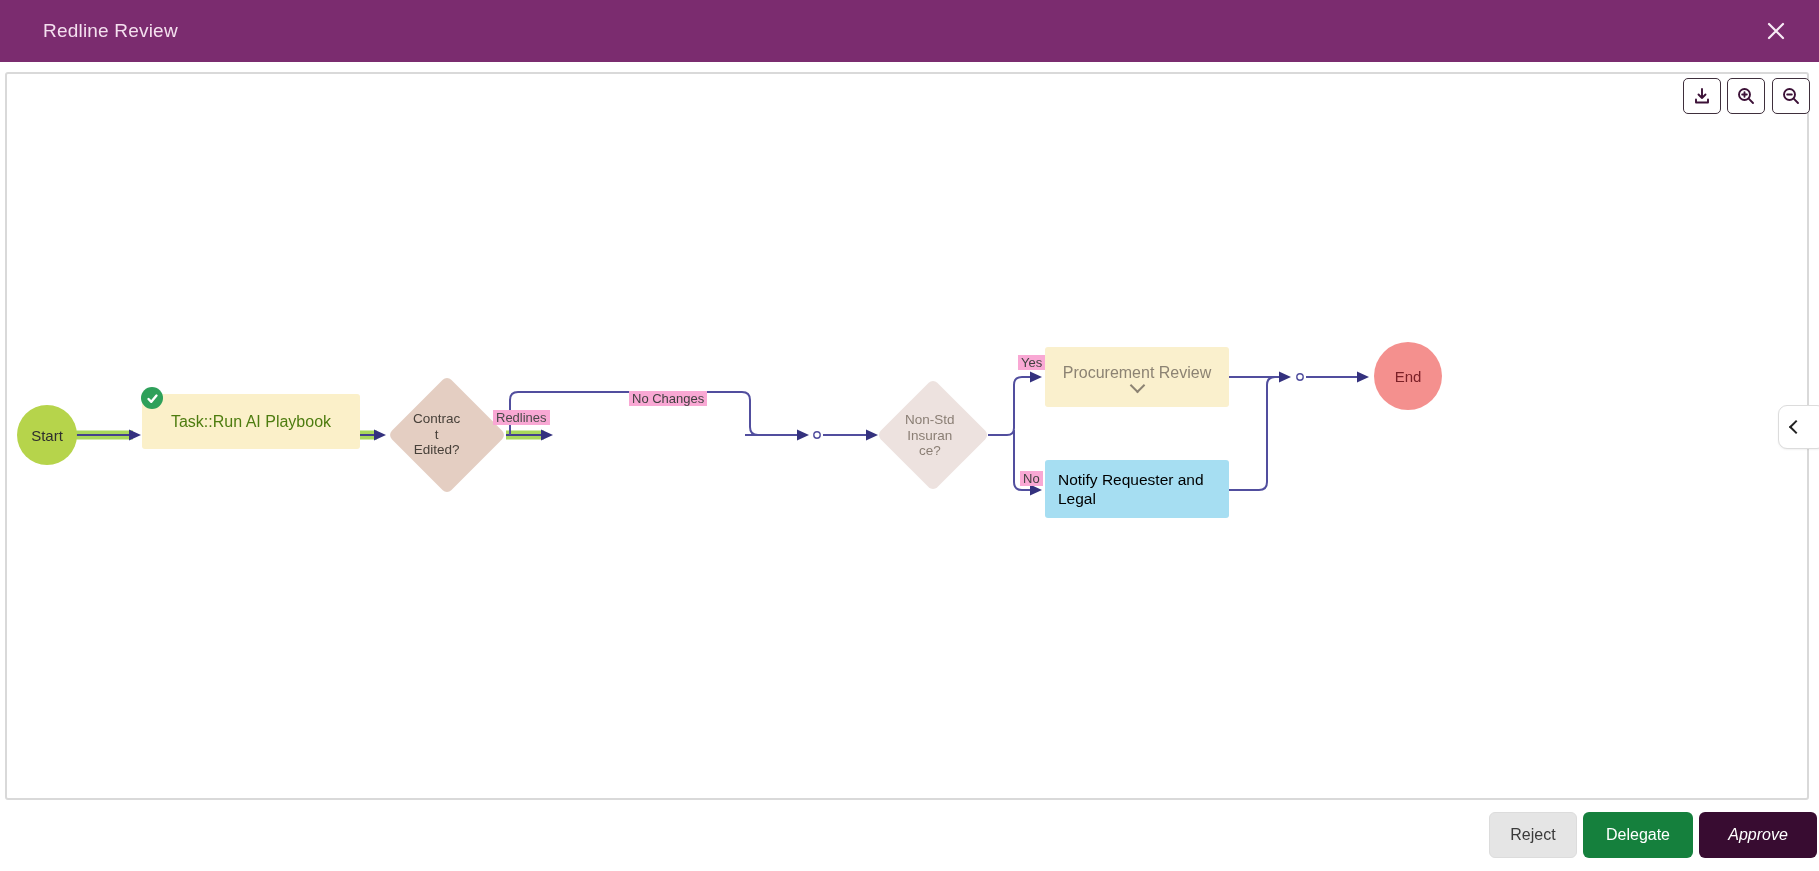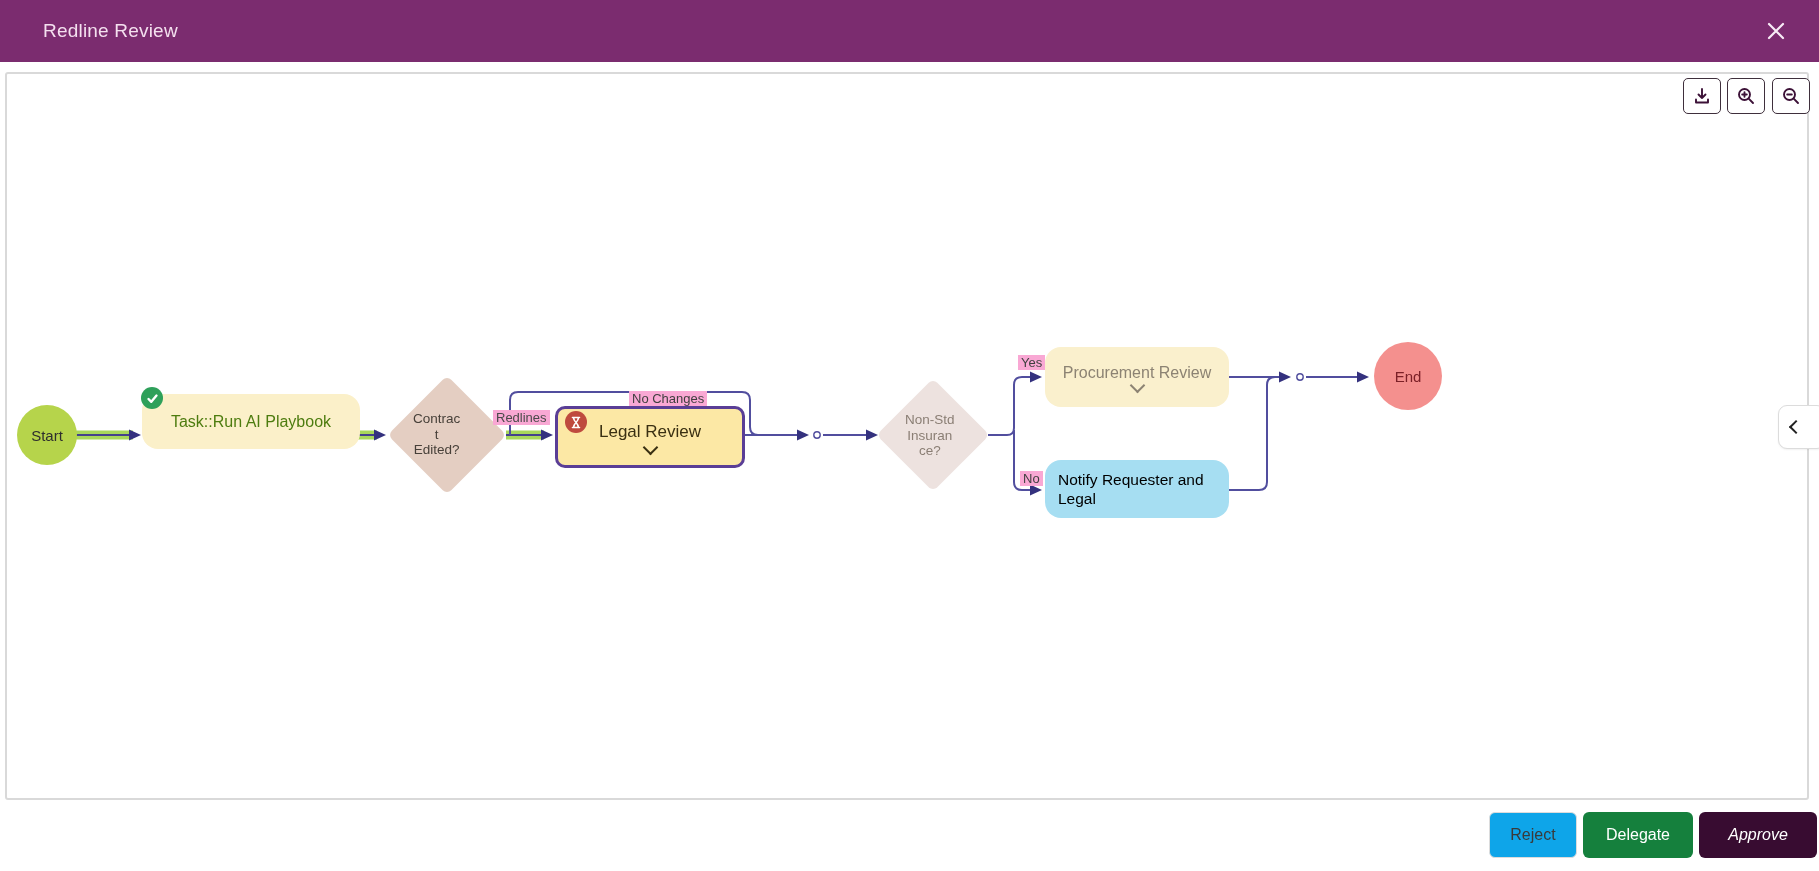--- a/index.html
+++ b/index.html
@@ -23,21 +23,21 @@
               border:1px solid #3F2F3C; border-radius:5px; display:flex;
               align-items:center; justify-content:center; cursor:pointer; }
   .tool-btn svg { stroke:#3C1137; fill:none; stroke-width:1.9; stroke-linecap:round; stroke-linejoin:round; }
 
   
   .node-circle { position:absolute; border-radius:50%; display:flex; align-items:center;
                  justify-content:center; font-size:15px; }
   .start-node { left:10px; top:331px; width:60px; height:60px; background:#B6D44B; color:#2E2E2E; }
   .end-node   { left:1367px; top:268px; width:68px; height:68px; background:#F4908E; color:#7B2027; }
 
-  .task-node { position:absolute; border-radius:16px; display:flex; flex-direction:column;
+  .task-node { position:absolute; border-radius:3px; display:flex; flex-direction:column;
                align-items:center; justify-content:center; font-size:16px; text-align:center; }
   .task-box    { left:135px; top:320px; width:218px; height:55px; background:#FBF0C9; color:#4d7c0f; }
   .legal-box   { left:548px; top:332px; width:190px; height:62px; background:#FCE8A5;
                  border:3px solid #5A3E96; border-radius:10px; color:#3A3012; font-size:17px; }
   .proc-box    { left:1038px; top:273px; width:184px; height:60px; background:#FAF0CD; color:#8C8373; }
   .notify-box  { left:1038px; top:386px; width:184px; height:58px; background:#A6DEF2; color:#000000;
                  font-size:15.5px; align-items:flex-start; padding-left:13px; text-align:left;
                  justify-content:center; line-height:19px; }
 
   .diamond { position:absolute; border-radius:6px; }
@@ -67,21 +67,21 @@
   .collapse-tab { position:absolute; left:1778px; top:405px; width:48px; height:44px;
                   background:#fff; border:1px solid #DCDCDC; border-radius:9px;
                   display:flex; align-items:center; cursor:pointer; box-shadow:0 1px 2px rgba(0,0,0,.06); }
   .chev-left { width:10px; height:10px; border-left:2.6px solid #222; border-bottom:2.6px solid #222;
                transform:rotate(45deg); margin-left:12px; }
 
   
   .footer-btn { position:absolute; top:812px; height:46px; border-radius:6px; font-size:16px;
                 display:flex; align-items:center; justify-content:center; cursor:pointer;
                 font-family:"Liberation Sans", sans-serif; }
-  .btn-reject   { left:1489px; width:88px; background:#0ea5e9; border:1.5px solid #DCDCDC; color:#3A3A3A; }
+  .btn-reject   { left:1489px; width:88px; background:#e5e5e5; border:1.5px solid #DCDCDC; color:#3A3A3A; }
   .btn-delegate { left:1583px; width:110px; background:#15803d; border:none; color:#fff; }
   .btn-approve  { left:1699px; width:118px; background:#380C31; border:none; color:#fff;font-style:italic; }
 </style>
 </head>
 <body>
 
 <div class="modal-header">
   <div class="modal-title">Redline Review</div>
   <div class="close-btn">
     <svg width="20" height="20" viewBox="0 0 20 20">
@@ -160,29 +160,20 @@
         </svg>
       </div>
       <span>Task::Run AI Playbook</span>
     </div>
 
     <div class="diamond diamond1"></div>
     <div class="diamond-text diamond1-text">Contrac
 t
 Edited?</div>
 
-    <div class="task-node legal-box">
-      <div class="badge badge-hourglass">
-        <svg width="12" height="13" viewBox="0 0 12 13">
-          <path d="M2.5 1.5 L9.5 1.5 M2.5 11.5 L9.5 11.5 M3.5 1.5 C3.5 6 8.5 7 8.5 11.5 M8.5 1.5 C8.5 6 3.5 7 3.5 11.5" stroke-width="1.6"></path>
-        </svg>
-      </div>
-      <span>Legal Review</span>
-      <div class="chev-down"></div>
-    </div>
 
     <div class="diamond diamond2"></div>
     <div class="diamond-text diamond2-text">Non-Std
 Insuran
 ce?</div>
 
     <div class="task-node proc-box">
       <span>Procurement Review</span>
       <div class="chev-down"></div>
     </div>

